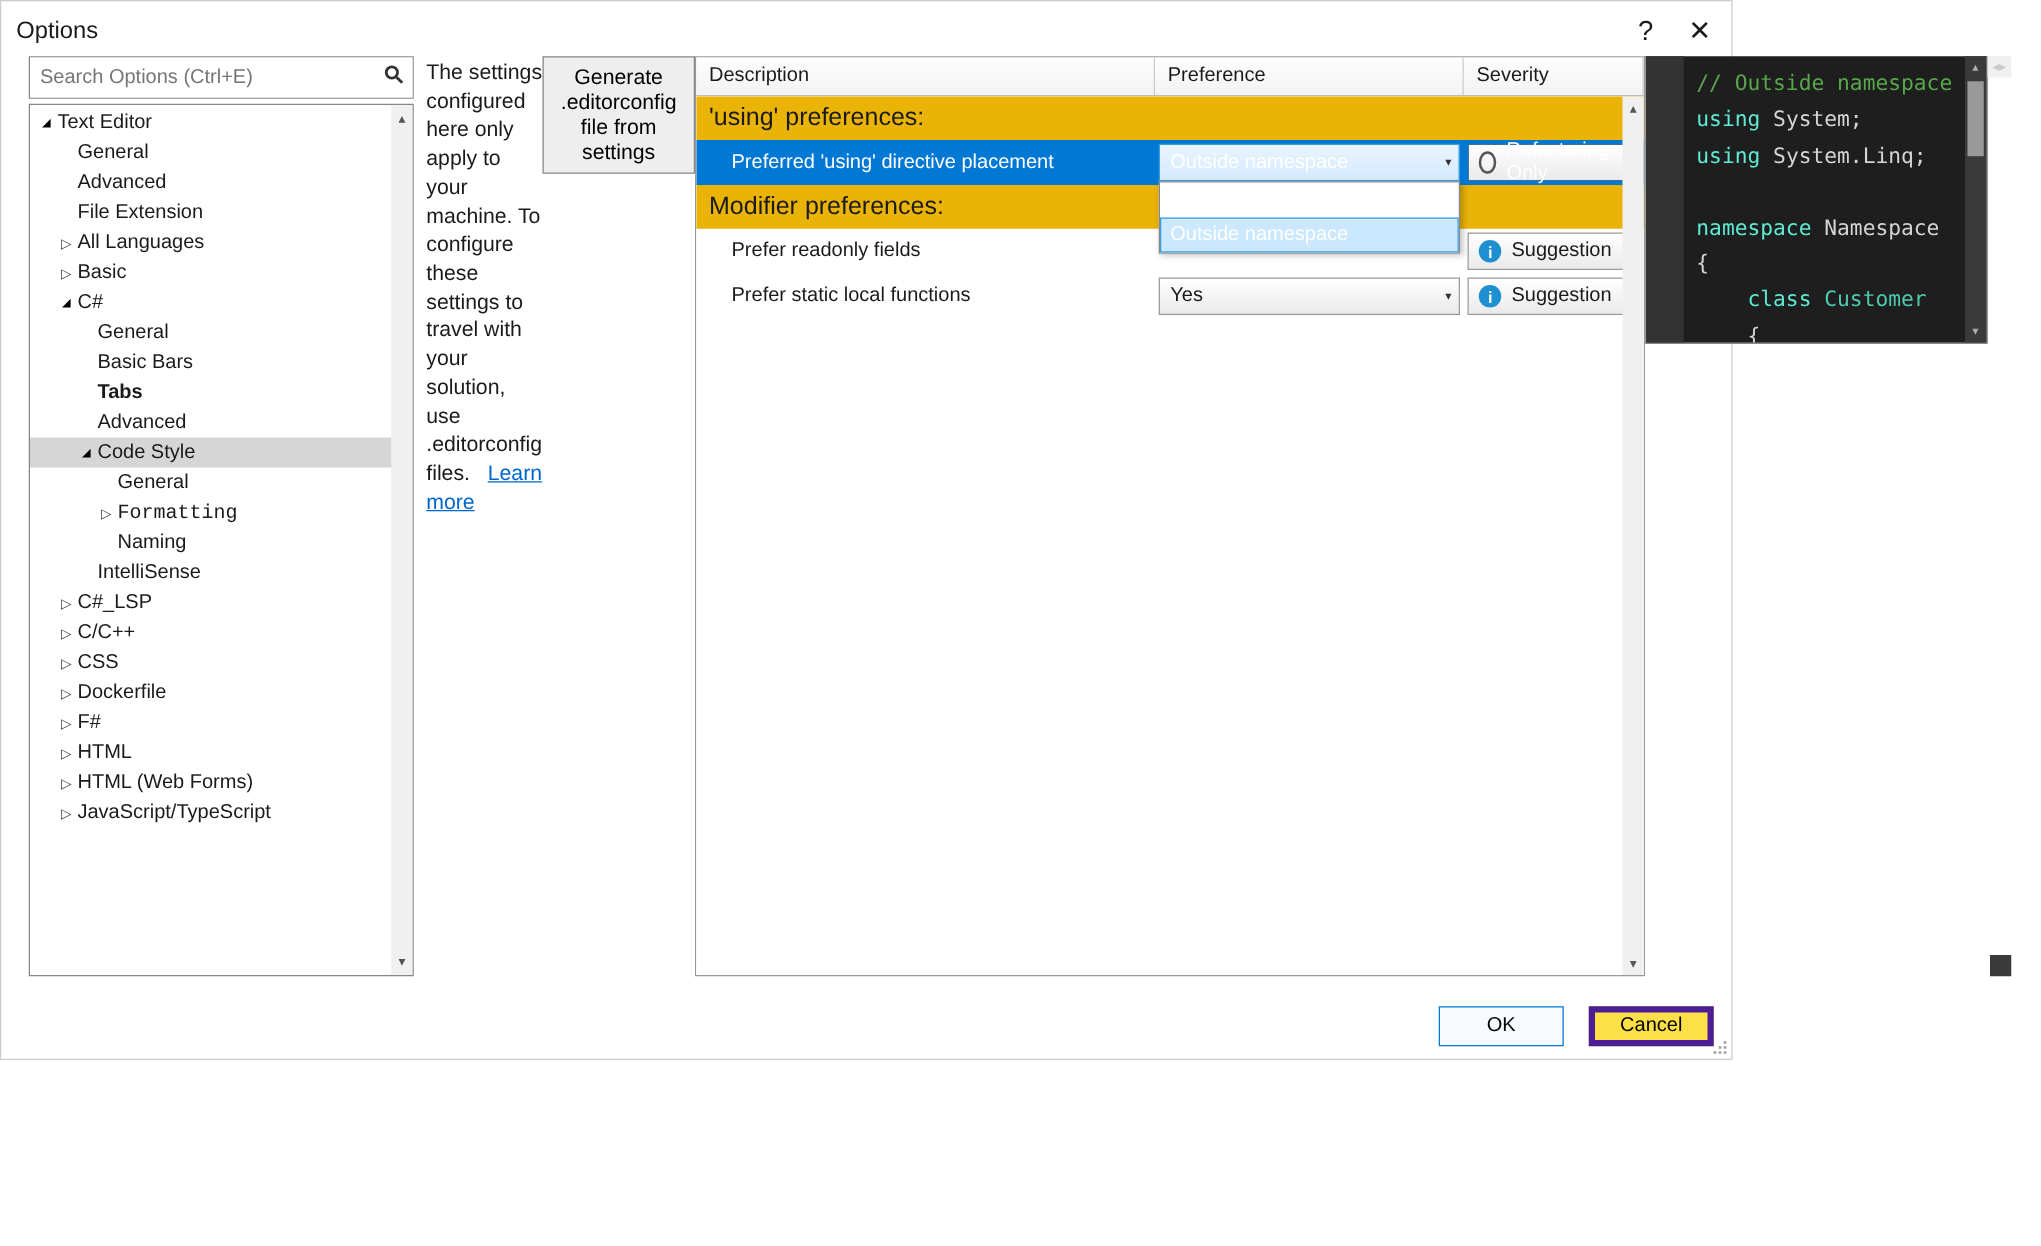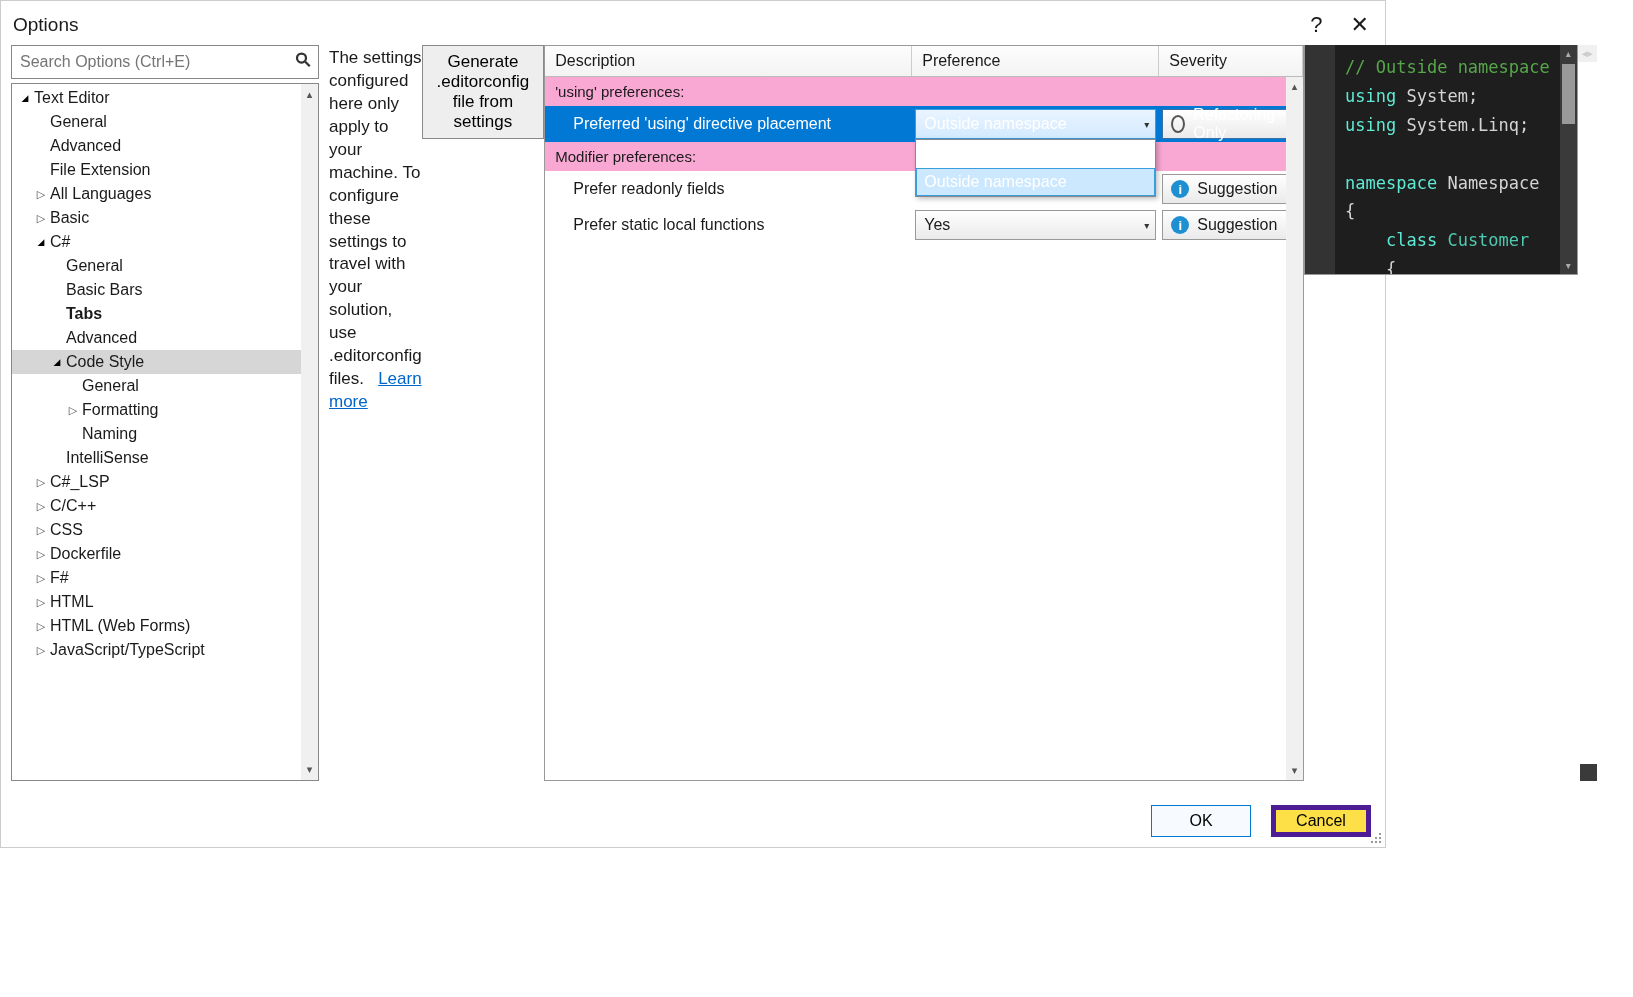--- a/index.html
+++ b/index.html
@@ -3,21 +3,21 @@
 <meta charset="utf-8">
 <style>
 * { box-sizing: border-box; margin: 0; padding: 0; }
 body { font-family: "Segoe UI", Tahoma, sans-serif; font-size: 15px; background: #fff; color: #1a1a1a; }
 .window { width: 1386px; height: 848px; display: flex; flex-direction: column; border: 1px solid #ccc; position: relative; }
 .titlebar { display: flex; align-items: center; justify-content: space-between; padding: 4px 10px 0 12px; height: 44px; }
 .titlebar .title { font-size: 19px; }
 .titlebar .winctrls { display: flex; gap: 28px; align-items: center; padding-right: 6px; }
 .titlebar .winctrls span { font-size: 22px; cursor: pointer; }
 .content { flex: 1; display: flex; padding: 0 10px 10px 10px; gap: 10px; min-height: 0; }
-.leftcol { width: 308px; display: flex; flex-direction: column; }
+.leftcol { width: 308px; display: flex; flex-direction: column; margin-left: 12px; }
 .search-wrap { position: relative; border: 1px solid #888; height: 34px; margin-bottom: 4px; }
 .search-wrap input { border: none; width: 100%; height: 100%; padding: 4px 30px 4px 8px; font-family: inherit; font-size: 16px; color: #555; outline: none; }
 .search-wrap .mag { position: absolute; right: 6px; top: 50%; transform: translateY(-50%); font-size: 18px; color: #333; }
 .tree { flex: 1; border: 1px solid #888; overflow-y: auto; position: relative; font-size: 16px; }
 .tree-inner { padding: 2px 0; }
 .tree-item { display: flex; align-items: center; height: 24px; cursor: pointer; white-space: nowrap; }
 .tree-item.selected { background: #d6d6d6; }
 .tree-item .arrow { width: 14px; display: inline-block; text-align: center; font-size: 11px; color: #444; }
 .tree-scroll { position: absolute; right: 0; top: 0; width: 17px; height: 100%; background: #f0f0f0; display: flex; flex-direction: column; justify-content: space-between; align-items: center; }
 .tree-scroll span { font-size: 11px; color: #555; padding: 4px 0; }
@@ -25,21 +25,21 @@
 .hint { font-size: 17px; line-height: 1.35; margin-bottom: 6px; padding-top: 2px; }
 .hint a { color: #0066cc; text-decoration: underline; }
 .genbtn { align-self: flex-start; border: 1px solid #888; background: #eee; padding: 6px 14px; font-family: inherit; font-size: 17px; margin-bottom: 12px; cursor: pointer; }
 .grid-wrap { border: 1px solid #999; display: flex; flex-direction: column; min-height: 0; }
 .grid-head { display: flex; border-bottom: 1px solid #bbb; background: linear-gradient(#fdfdfd,#f3f3f3); }
 .grid-head div { padding: 6px 10px; font-size: 16px; border-right: 1px solid #ccc; }
 .col-desc { flex: 0 0 367px; }
 .col-pref { flex: 0 0 247px; }
 .col-sev { flex: 1; }
 .grid-body { flex: 1; overflow: hidden; position: relative; background: #fff; }
-.grp { padding: 6px 10px; font-size: 15px; background: #f9a8d4; }
+.grp { padding: 6px 10px; font-size: 20px; background: #eab308; }
 .row { display: flex; align-items: center; height: 36px; }
 .row .desc { flex: 0 0 367px; padding-left: 28px; font-size: 16px; }
 .row.selected { background: #0078d4; color: #fff; }
 .row .pref { flex: 0 0 247px; padding: 0 3px; position: relative; }
 .row .sev { flex: 1; padding: 0 3px; }
 .combo { border: 1px solid #999; background: linear-gradient(#fff,#eaeaea); height: 30px; display: flex; align-items: center; padding: 0 20px 0 8px; position: relative; font-size: 16px; }
 .combo.sel-open { background: linear-gradient(#eaf4ff,#d3eaff); border-color: #3a9dde; }
 .combo .chev { position: absolute; right: 6px; font-size: 10px; color: #333; }
 .combo.sev-c { border-color: #3a6fa8; }
 .sev-inner { display: flex; align-items: center; gap: 8px; }
@@ -142,21 +142,21 @@
             <div class="tree-item selected" style="padding-left: 38px;">
               <span class="arrow" style="color: rgb(0, 0, 0); font-size: 9px; transform: rotate(0deg);">◢</span>
               <span style="margin-left: 2px;">Code Style</span>
             </div>
             <div class="tree-item" style="padding-left: 54px;">
               <span class="arrow"></span>
               <span style="margin-left: 2px;">General</span>
             </div>
             <div class="tree-item" style="padding-left: 54px;">
               <span class="arrow">▷</span>
-              <span style="margin-left: 2px;">Formatting</span>
+              <span style="margin-left: 2px; font-family: Liberation Mono, monospace;">Formatting</span>
             </div>
             <div class="tree-item" style="padding-left: 54px;">
               <span class="arrow"></span>
               <span style="margin-left: 2px;">Naming</span>
             </div>
             <div class="tree-item" style="padding-left: 38px;">
               <span class="arrow"></span>
               <span style="margin-left: 2px;">IntelliSense</span>
             </div>
             <div class="tree-item" style="padding-left: 22px;">

